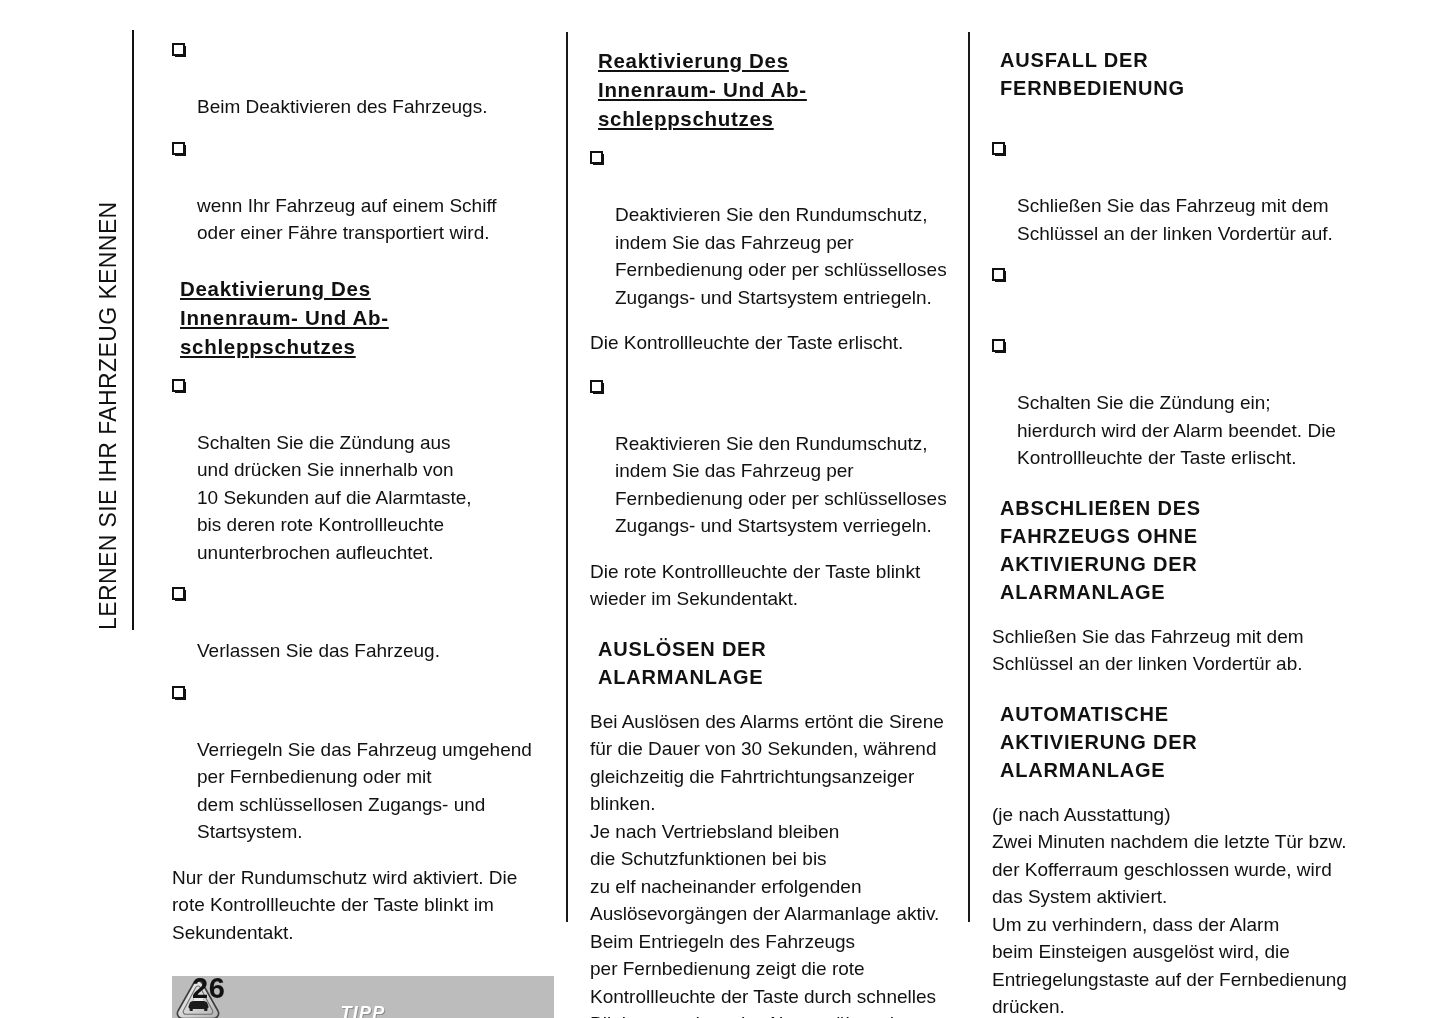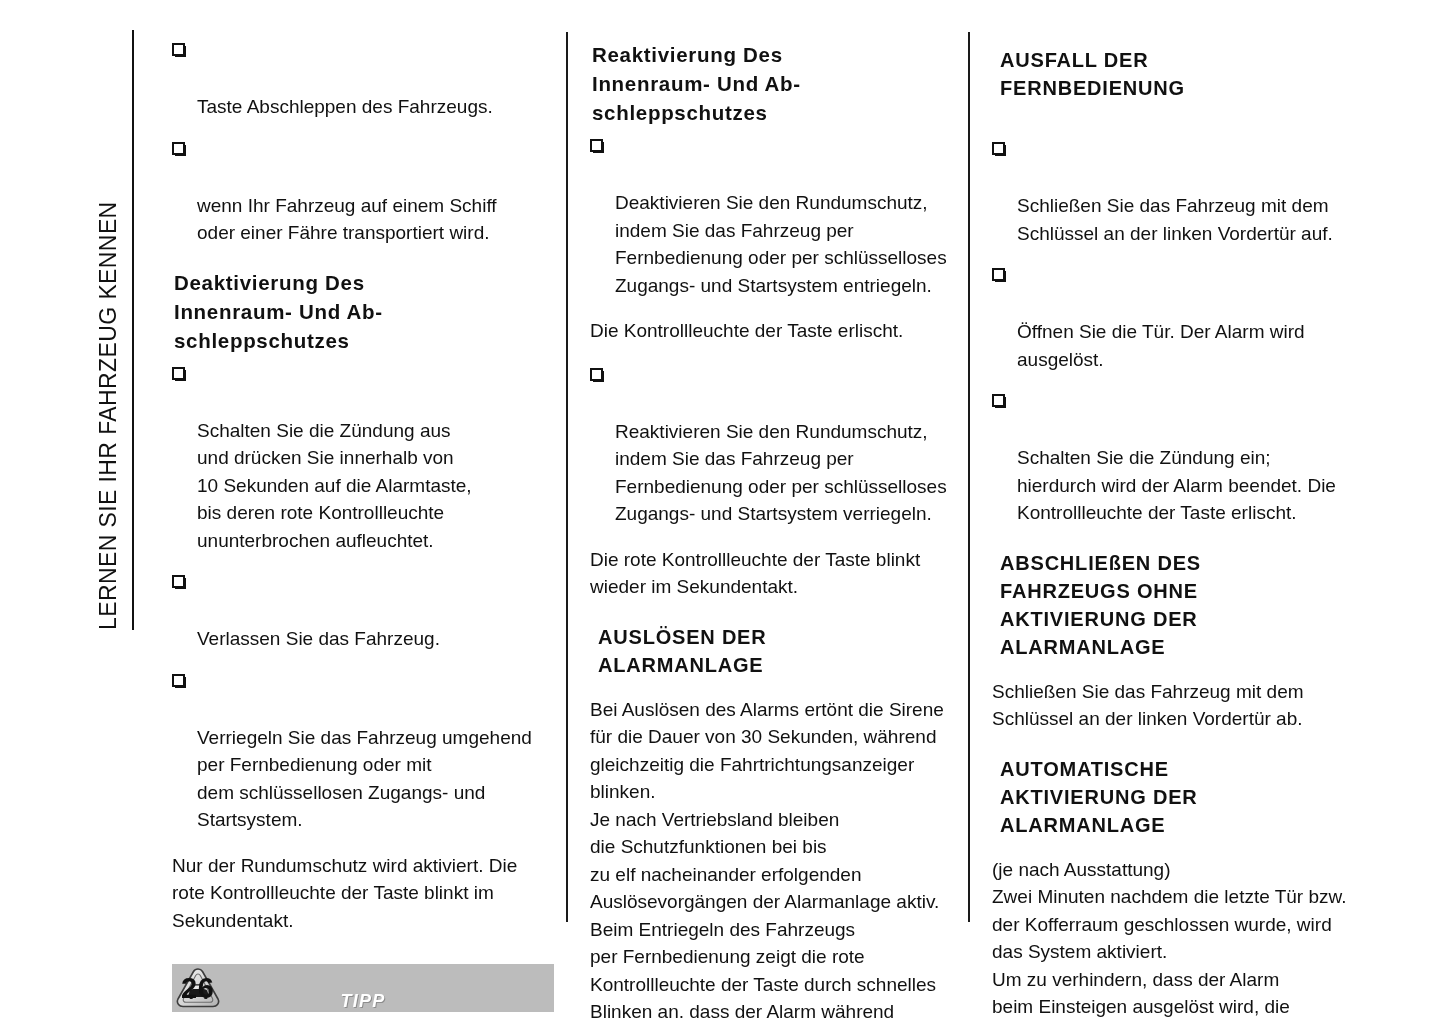--- a/index.html
+++ b/index.html
@@ -67,23 +67,24 @@
   .col1 { left: 172px; width: 382px; }
   .col2 { left: 590px; width: 372px; }
   .col3 { left: 992px; width: 390px; }
 
   
   h2.head-title {
     font-size: 20.5px;
     font-weight: 700;
     line-height: 29px;
     letter-spacing: 0.7px;
-    margin: 2px;
+    margin: 8px;
     padding: 0;
     white-space: pre-line;
+    text-decoration: underline;
   }
   h2.head-caps {
     font-size: 20px;
     font-weight: 700;
     line-height: 28px;
     letter-spacing: 0.8px;
     margin: 8px;
     padding: 0;
     white-space: pre-line;
   }
@@ -162,21 +163,21 @@
     font-weight: 700;
     font-style: italic;
     letter-spacing: 1.2px;
     color: #ffffff;
     text-shadow: 1px 1px 0 #8d8d8d;
   }
 
   
   .page-number {
     position: absolute;
-    left: 181px;
+    left: 192px;
     top: 972px;
     font-size: 29px;
     font-weight: 700;
     letter-spacing: 0.5px;
   }
 </style>
 </head>
 <body>
 
 <div class="sidebar">
@@ -187,21 +188,21 @@
 <div class="col-rule r1"></div>
 <div class="col-rule r2"></div>
 
 <div class="col col1">
 
   <ul class="bullets">
     <li>
       <span class="bullet-mark">
         <span class="sq-shadow"></span><span class="sq-front"></span>
       </span>
-      <span>Taste Abschleppen des Fahrzeugs.</span>
+      <span>Beim Deaktivieren des Fahrzeugs.</span>
     </li>
     <li>
       <span class="bullet-mark">
         <span class="sq-shadow"></span><span class="sq-front"></span>
       </span>
       <span>wenn Ihr Fahrzeug auf einem Schiff
 oder einer Fähre transportiert wird.</span>
     </li>
   </ul>
 
@@ -339,22 +340,20 @@
       <span class="bullet-mark">
         <span class="sq-shadow"></span><span class="sq-front"></span>
       </span>
       <span>Schließen Sie das Fahrzeug mit dem
 Schlüssel an der linken Vordertür auf.</span>
     </li>
     <li>
       <span class="bullet-mark">
         <span class="sq-shadow"></span><span class="sq-front"></span>
       </span>
-      <span>Öffnen Sie die Tür. Der Alarm wird
-ausgelöst.</span>
     </li>
     <li>
       <span class="bullet-mark">
         <span class="sq-shadow"></span><span class="sq-front"></span>
       </span>
       <span>Schalten Sie die Zündung ein;
 hierdurch wird der Alarm beendet. Die
 Kontrollleuchte der Taste erlischt.</span>
     </li>
   </ul>

